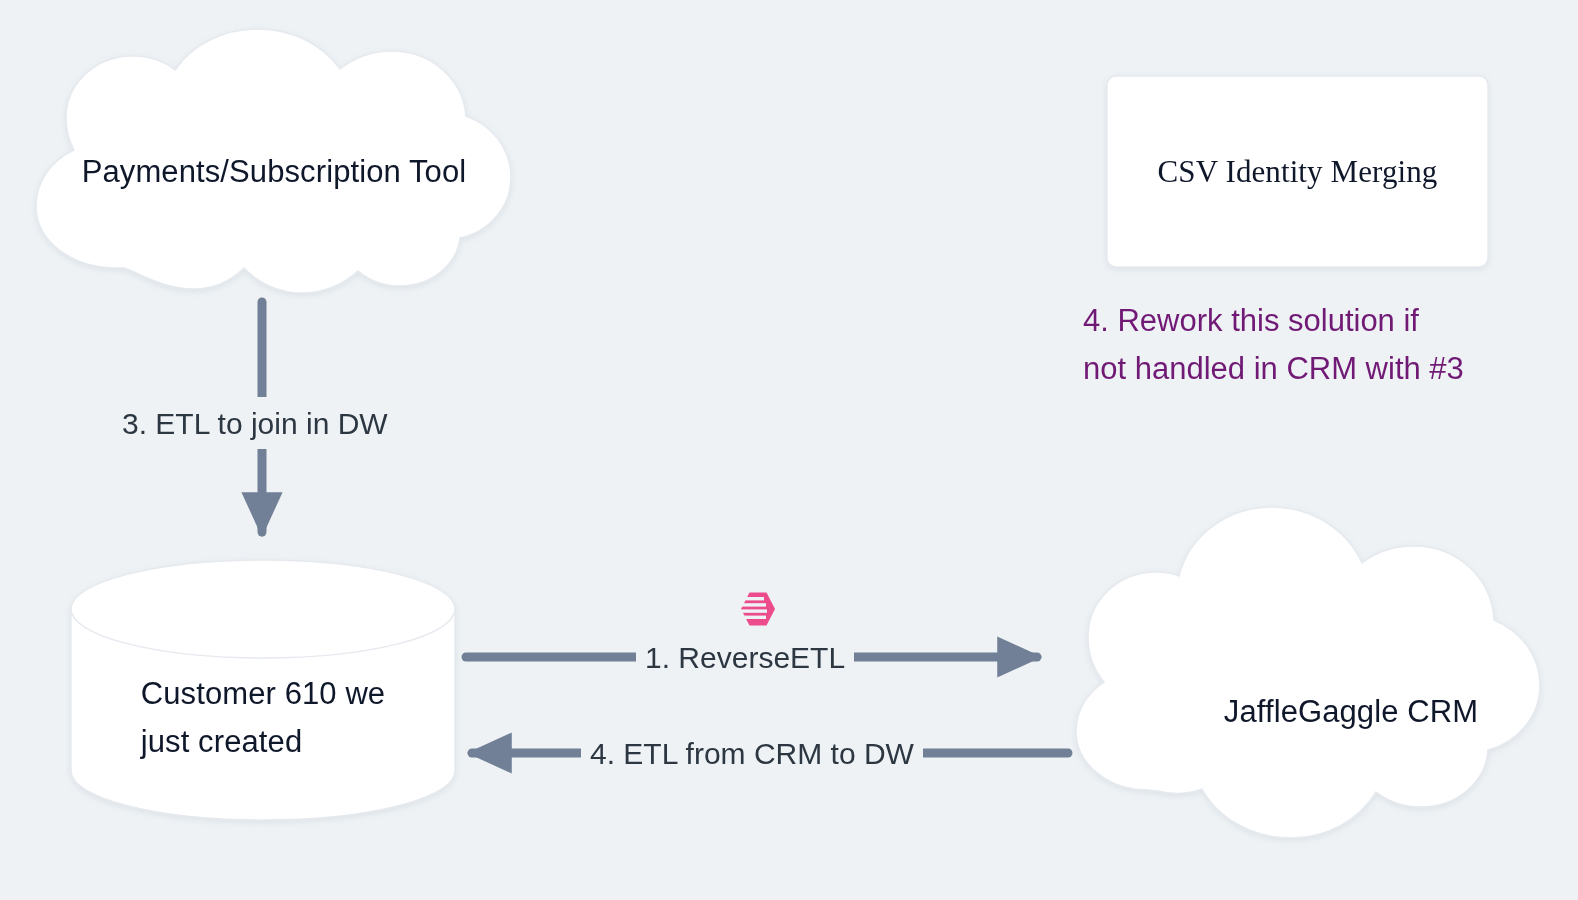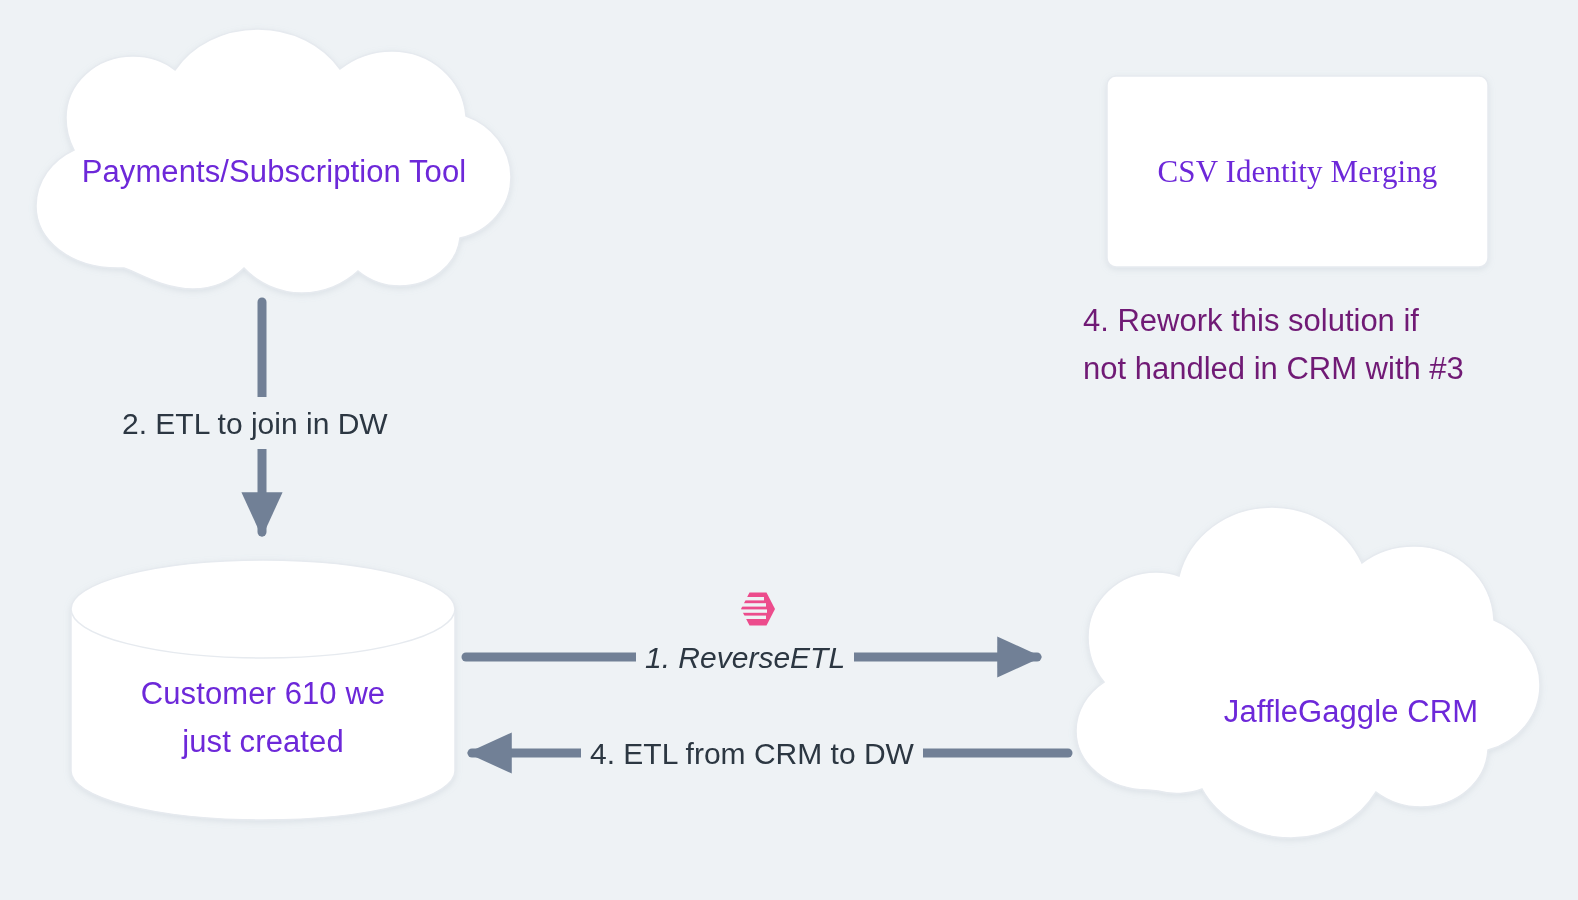--- a/index.html
+++ b/index.html
@@ -25,24 +25,23 @@
     width: 1578px;
     height: 900px;
   }
   #shape-layer { z-index: 1; }
   #edge-layer  { z-index: 2; }
   #label-layer { z-index: 3; }
 
   
   .node-label {
     position: absolute;
-    color: #6d28d9;
+    color: #0f172a;
     font-size: 31px;
     line-height: 1.55;
-    text-align: center;
     letter-spacing: 0.1px;
     white-space: pre-line;
     display: flex;
     align-items: center;
     justify-content: center;
     pointer-events: none;
   }
 
   
   .edge-label {
@@ -168,23 +167,23 @@
 
     <div class="node-label" style="left:36px; top:146px; width:476px; height:52px;">Payments/Subscription Tool</div>
 
     <div class="node-label" style="left:1107px; top:146px; width:381px; height:52px;font-family:Liberation Serif, serif;">CSV Identity Merging</div>
 
     <div class="node-label" style="left:71px; top:662px; width:384px; height:112px;">Customer 610 we
 just created</div>
 
     <div class="node-label" style="left:1119px; top:656px; width:464px; height:52px;margin-top:30px;">JaffleGaggle CRM</div>
 
-    <div class="edge-label" style="left:113px; top:397px; height:52px;">2. ETL to join in DW</div>
+    <div class="edge-label" style="left:113px; top:397px; height:52px;">3. ETL to join in DW</div>
 
-    <div class="edge-label" style="left:636px; top:631px; height:52px;font-style:italic;">1. ReverseETL</div>
+    <div class="edge-label" style="left:636px; top:631px; height:52px;">1. ReverseETL</div>
 
     <div class="edge-label" style="left:581px; top:727px; height:52px;">4. ETL from CRM to DW</div>
 
     <div class="annotation" style="left:1083px; top:297px; width:460px;">4. Rework this solution if
 not handled in CRM with #3</div>
 
     <svg class="hex-badge" style="left:735px; top:586px;" viewBox="0 0 46 46">
       <path fill="#ec4c8c" d="M 14.5 6.5 L 31.5 6.5 L 40 23 L 31.5 39.5 L 14.5 39.5 L 6 23 Z"></path>
       <rect x="3" y="11.0" width="26" height="3.4" fill="#eef2f5"></rect>
       <rect x="1" y="17.2" width="30" height="3.4" fill="#eef2f5"></rect>

